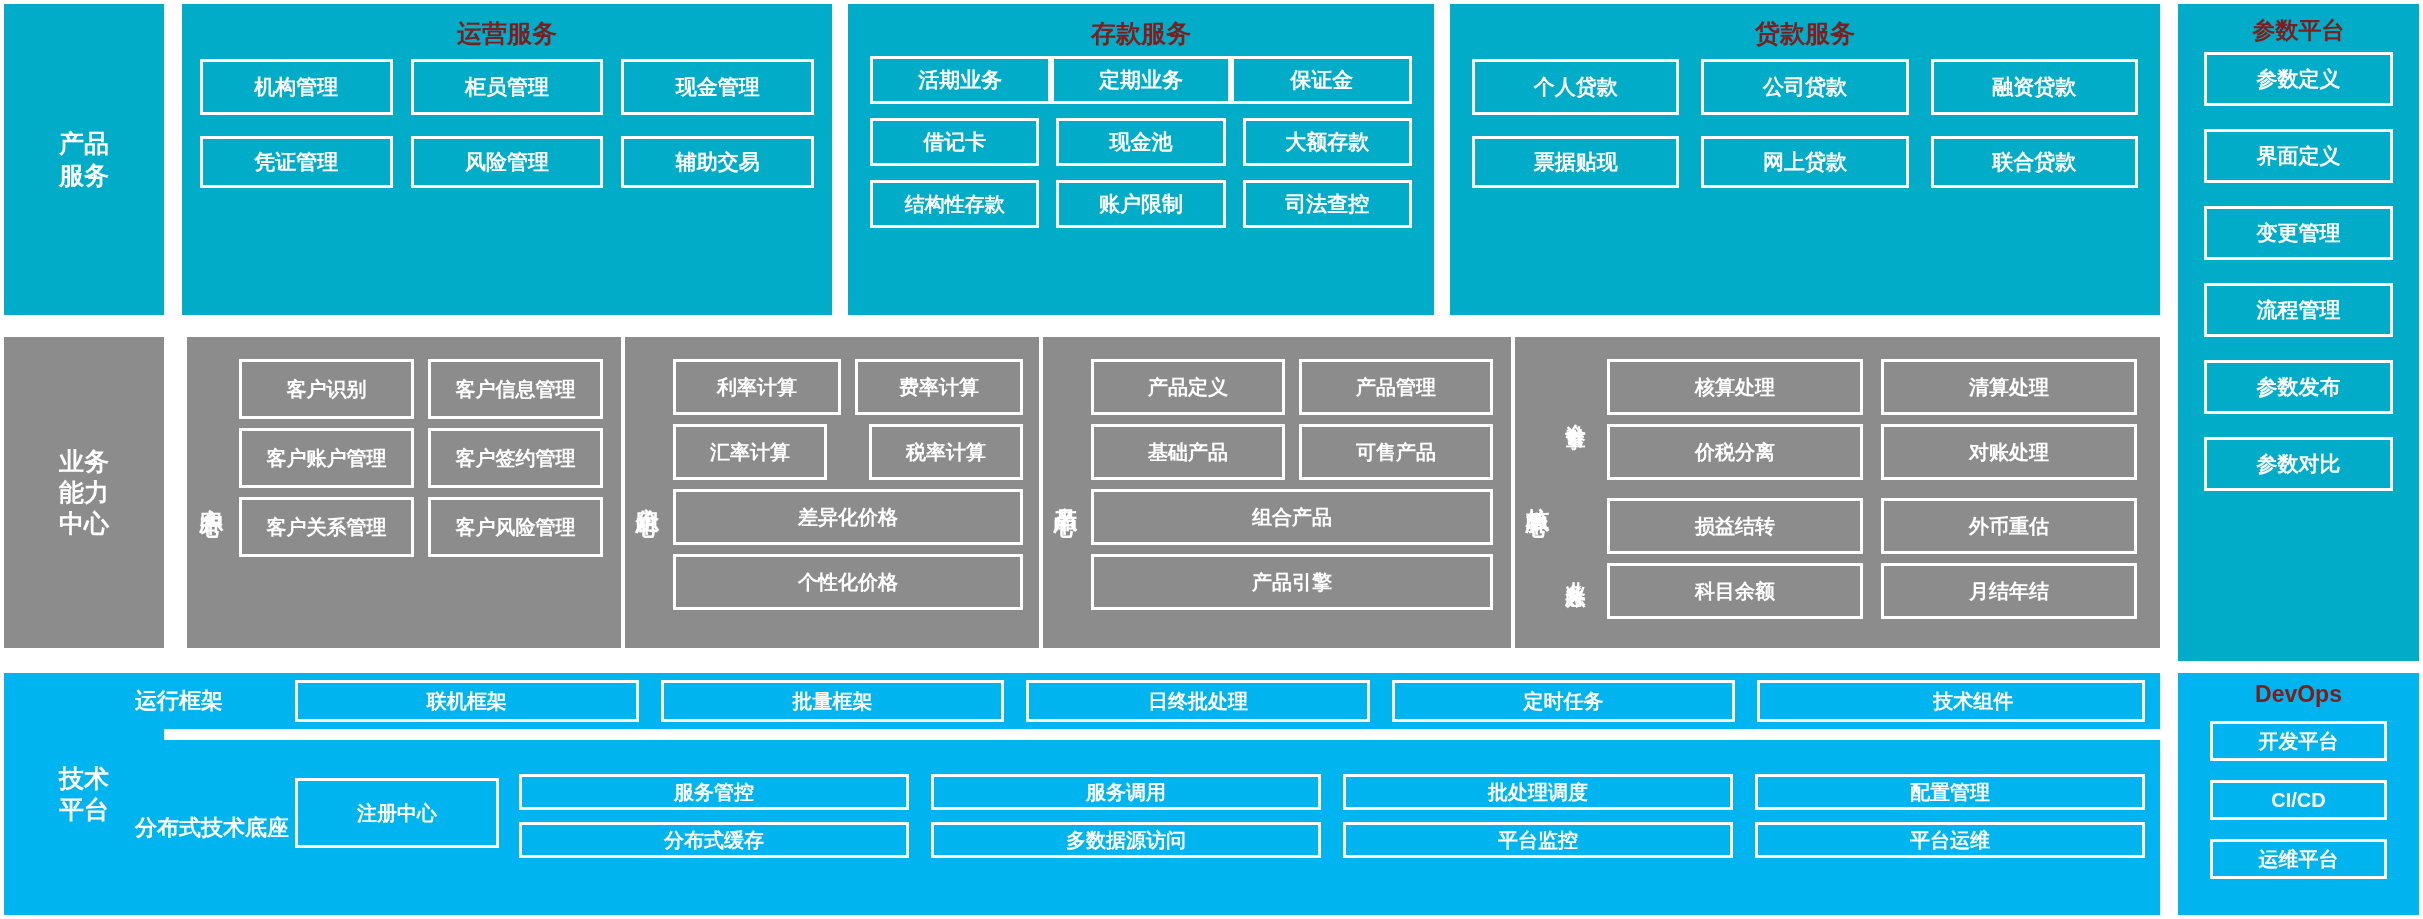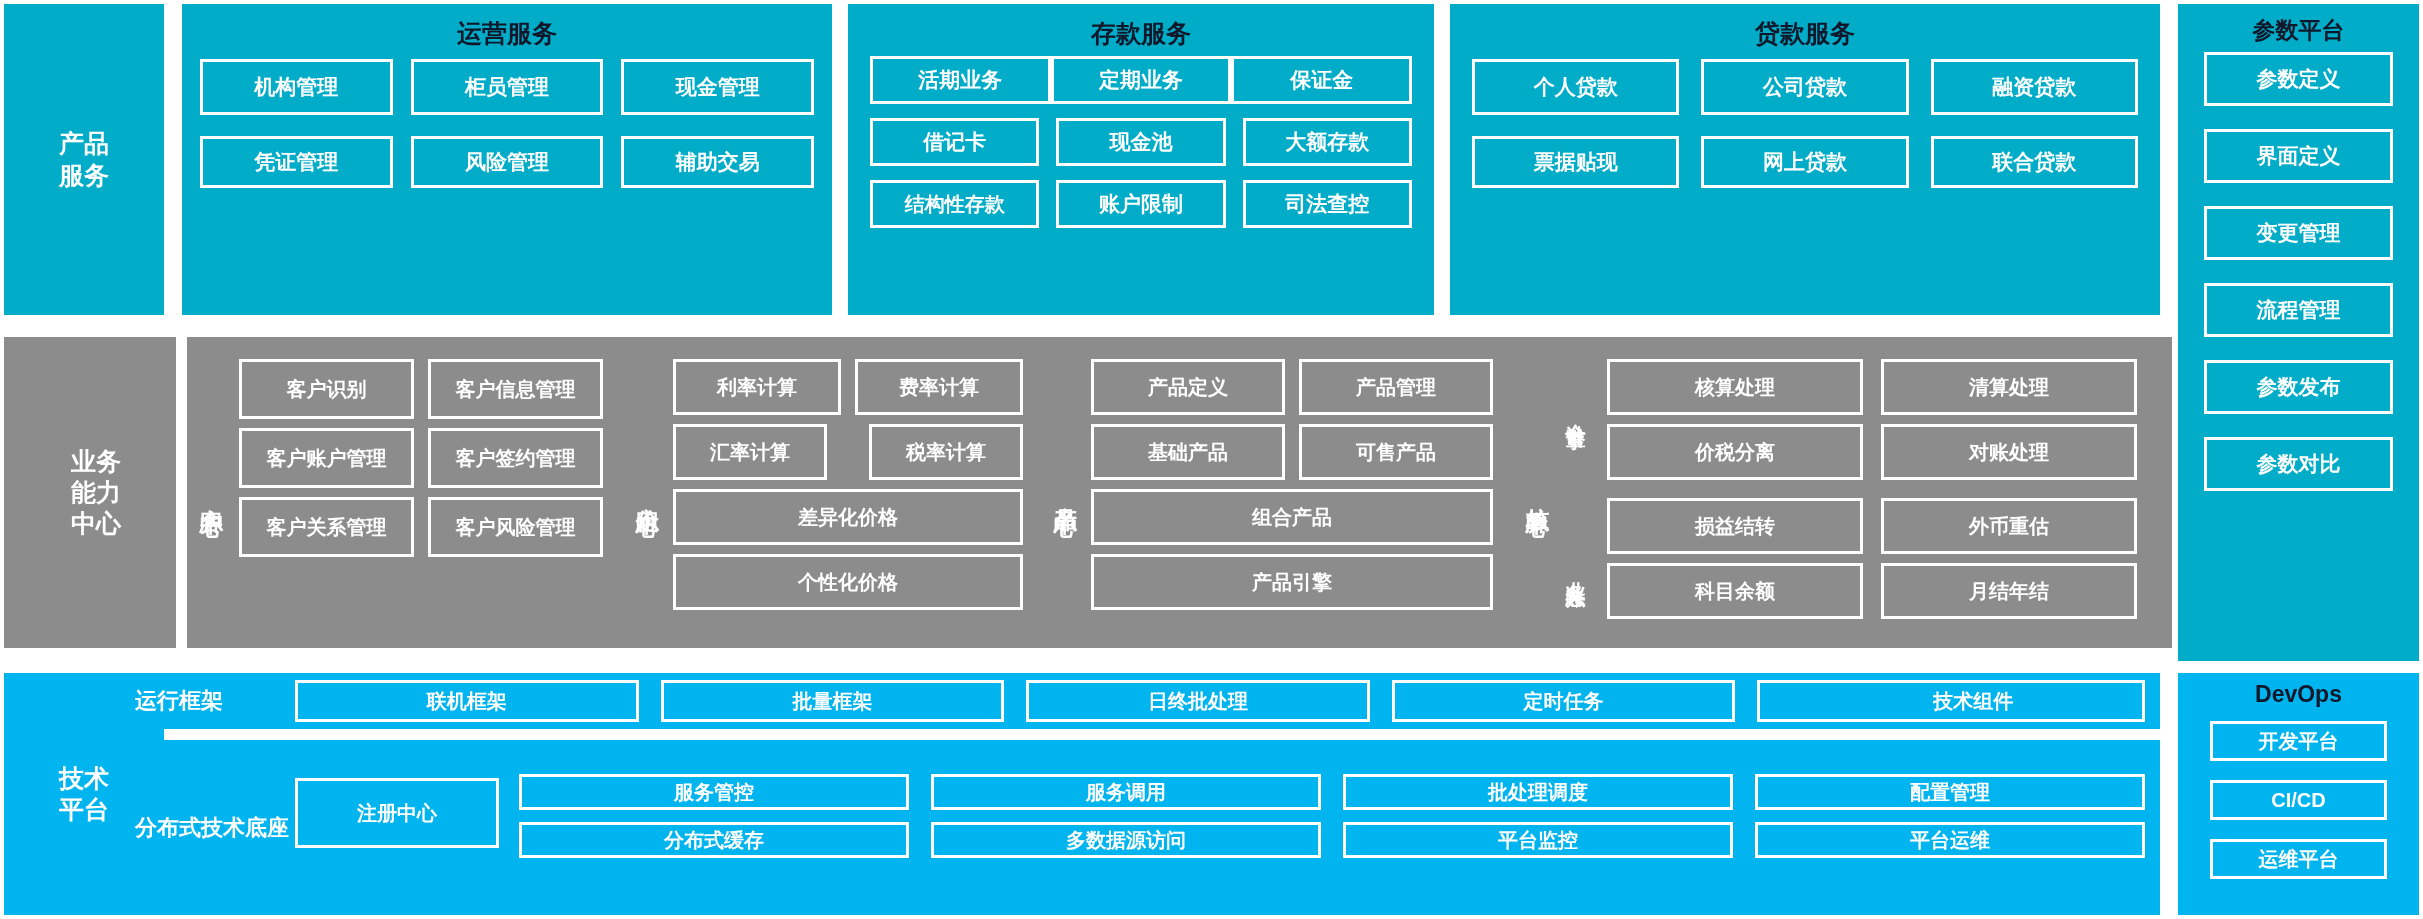--- a/index.html
+++ b/index.html
@@ -11,31 +11,31 @@
   #diagram{position:relative;width:2423px;height:919px;background:#fff;}
 
   
   .band{position:absolute;}
   .sidelabel{
     position:absolute;display:flex;align-items:center;justify-content:center;
     text-align:center;color:#fff;font-weight:bold;line-height:1.25;
   }
   .panel{position:absolute;display:flex;flex-direction:column;}
   .panel-title{
-    color:#0f172a;font-weight:bold;text-align:center;width:100%;
+    color:#7f1d1d;font-weight:bold;text-align:center;width:100%;
   }
   .tile{
     border:3px solid #ffffff;color:#ffffff;font-weight:bold;
     display:flex;align-items:center;justify-content:center;text-align:center;
     box-sizing:border-box;line-height:1.2;
   }
   
   .teal{background:#00ACC8;}
   
-  .gray{background:#8C8C8C;padding-left:12px;}
+  .gray{background:#8C8C8C;}
   
   .bright{background:#00B4F0;}
 
   
   .vlabel{
     writing-mode:vertical-rl;text-orientation:upright;
     color:#fff;font-weight:bold;letter-spacing:2px;
     display:flex;align-items:center;justify-content:center;
   }
 

